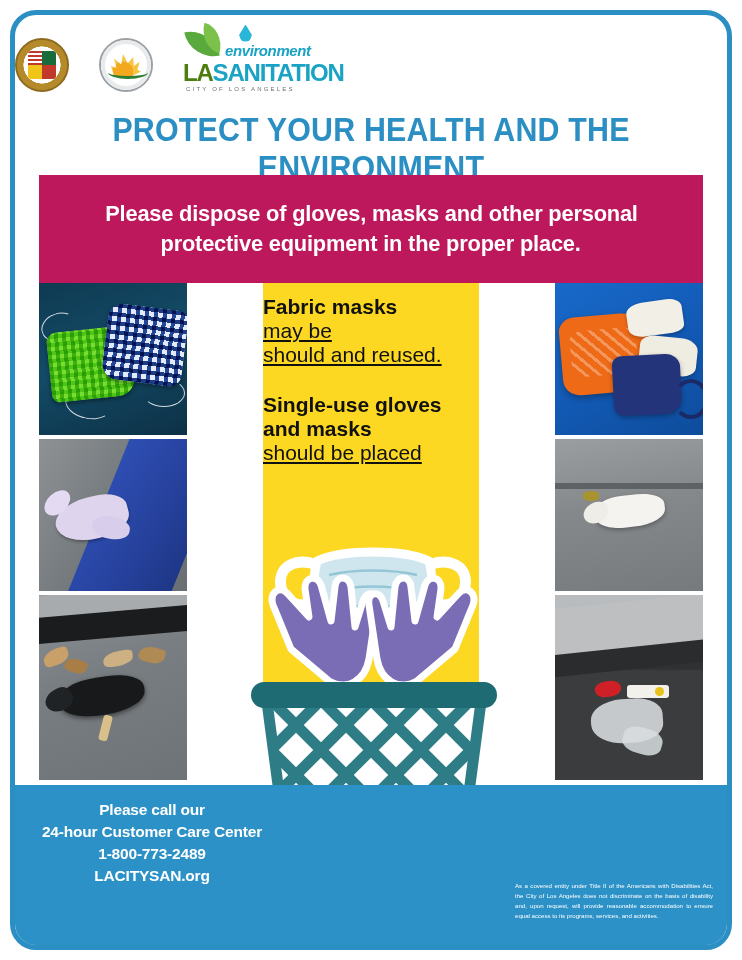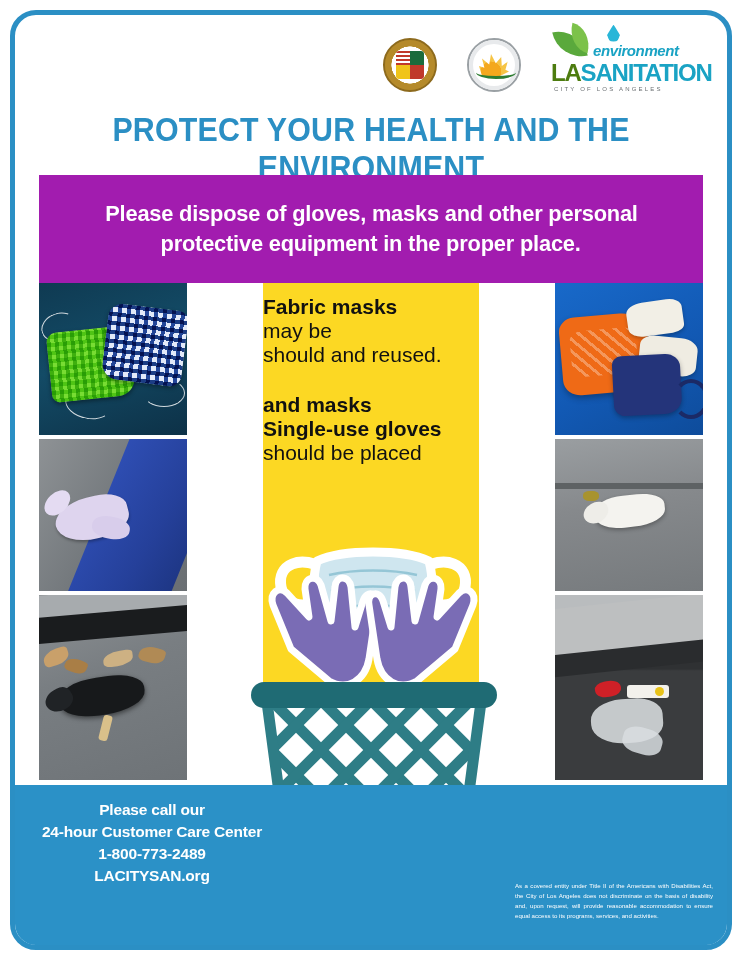--- a/index.html
+++ b/index.html
@@ -7,21 +7,21 @@
 
   .poster{position:relative;width:742px;height:960px;background:#ffffff;}
 
   
   .frame{position:absolute;left:10px;top:10px;width:722px;height:940px;
          border:5px solid #2b8fc4;border-radius:26px;box-sizing:border-box;
          background:#ffffff;overflow:hidden;}
 
   
   .masthead{position:absolute;left:0;top:18px;width:712px;height:64px;
-            display:flex;align-items:center;justify-content:flex-end;gap:30px;}
+            display:flex;align-items:center;justify-content:flex-start;gap:30px;}
   .logo-seal{width:54px;height:54px;border-radius:50%;
              background:
                radial-gradient(circle at 50% 50%, #ffffff 0 52%, rgba(0,0,0,0) 53%),
                conic-gradient(#b58b2a 0deg 360deg);
              border:2px solid #8d6a1d;box-sizing:border-box;position:relative;
              display:flex;align-items:center;justify-content:center;}
   .logo-seal .quads{width:28px;height:28px;border-radius:3px;overflow:hidden;
                     display:grid;grid-template-columns:1fr 1fr;grid-template-rows:1fr 1fr;}
   .logo-seal .q1{background:repeating-linear-gradient(180deg,#c0392b 0 2px,#ffffff 2px 4px);}
   .logo-seal .q2{background:#1a6b3c;}
@@ -55,21 +55,21 @@
   .san-sanit{color:#1aa3c4;}
   .san-row3{font-size:6px;letter-spacing:2.2px;color:#6b7073;margin-top:1px;padding-left:3px;}
 
   
   .headline{position:absolute;left:0;top:96px;width:712px;text-align:center;
             font-size:33px;font-weight:700;color:#2b8fc4;letter-spacing:.2px;
             transform:scaleX(.92);transform-origin:center;}
 
   
   .greenband{position:absolute;left:24px;top:160px;width:664px;height:108px;
-             background:#a21caf;display:flex;flex-direction:column;
+             background:#be185d;display:flex;flex-direction:column;
              align-items:center;justify-content:center;gap:4px;}
   .greenband div{color:#ffffff;font-weight:700;font-size:22.5px;letter-spacing:-.2px;
                  transform:scaleX(.97);}
 
   
   .photo-col{position:absolute;top:268px;width:148px;}
   .photo-col.left{left:24px;}
   .photo-col.right{left:540px;}
   .photo{width:148px;position:relative;overflow:hidden;}
   .p-h1{height:152px;}
@@ -158,21 +158,21 @@
   .wrapper-bit:after{content:"";position:absolute;right:5px;top:2px;width:9px;height:9px;background:#e8c219;border-radius:50%;}
   .gl-clear{position:absolute;left:36px;top:104px;width:72px;height:44px;
       background:rgba(228,232,234,.82);border-radius:44% 38% 40% 46%;transform:rotate(-4deg);}
   .gl-clear:after{content:"";position:absolute;left:30px;top:30px;width:40px;height:26px;
       background:rgba(216,221,224,.85);border-radius:40%;transform:rotate(20deg);}
 
   
   .yellow{position:absolute;left:248px;top:268px;width:216px;height:417px;background:#fcd823;}
   .ytext{position:absolute;left:248px;top:280px;width:216px;text-align:left;color:#111111;}
   .ytext .b{font-weight:700;font-size:21px;line-height:1.14;}
-  .ytext .r{font-weight:400;font-size:21px;line-height:1.14;}
+  .ytext .r{font-weight:400;font-size:21px;line-height:1.14;text-decoration:underline;}
   .ygap{height:26px;}
 
   
   .illus{position:absolute;left:236px;top:516px;width:244px;height:170px;}
   .ill-svg{position:absolute;left:0;top:0;}
 
   .can{position:absolute;left:226px;top:655px;width:266px;height:270px;}
 
   
   .footer{position:absolute;left:0;top:770px;width:712px;height:160px;background:#2b91c7;}
@@ -273,22 +273,22 @@
       <span class="gl-clear"></span>
     </div>
   </div>
 
   <div class="yellow"></div>
   <div class="ytext">
     <div class="b">Fabric masks</div>
     <div class="r">may be</div>
     <div class="r">should and reused.</div>
     <div class="ygap"></div>
+    <div class="b">Single-use gloves</div>
     <div class="b">and masks</div>
-    <div class="b">Single-use gloves</div>
     <div class="r">should be placed</div>
   </div>
 
   <div class="illus">
     <svg class="ill-svg" width="244" height="170" viewBox="0 0 244 170">
 
       <g fill="none" stroke="#ffffff" stroke-width="11" stroke-linecap="round">
         <path d="M78,40 C48,22 26,34 30,56 C33,74 52,78 66,70"></path>
         <path d="M166,40 C196,22 218,34 214,56 C211,74 192,78 178,70"></path>
       </g>

